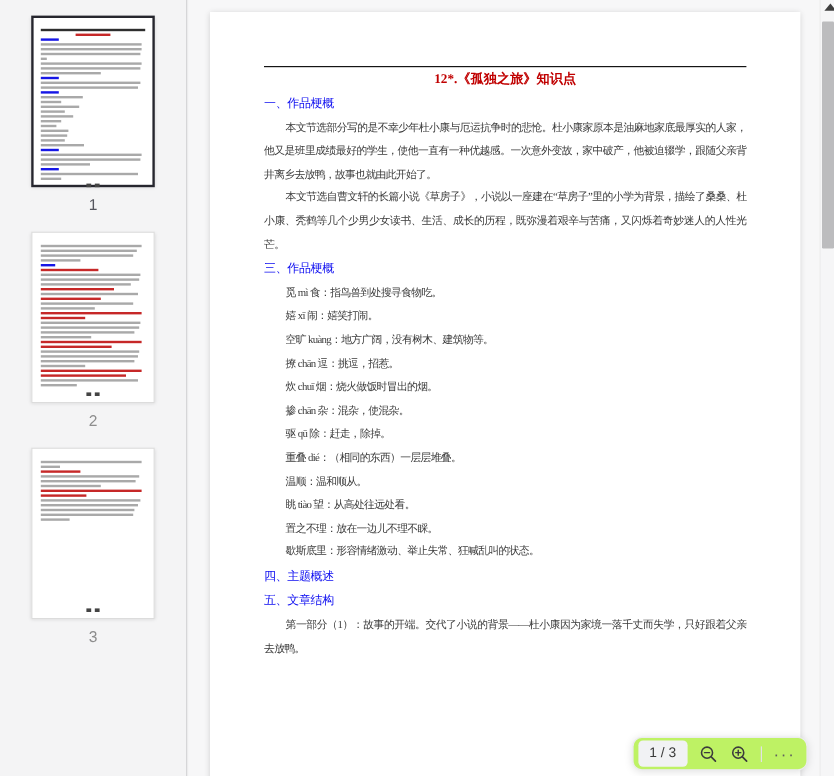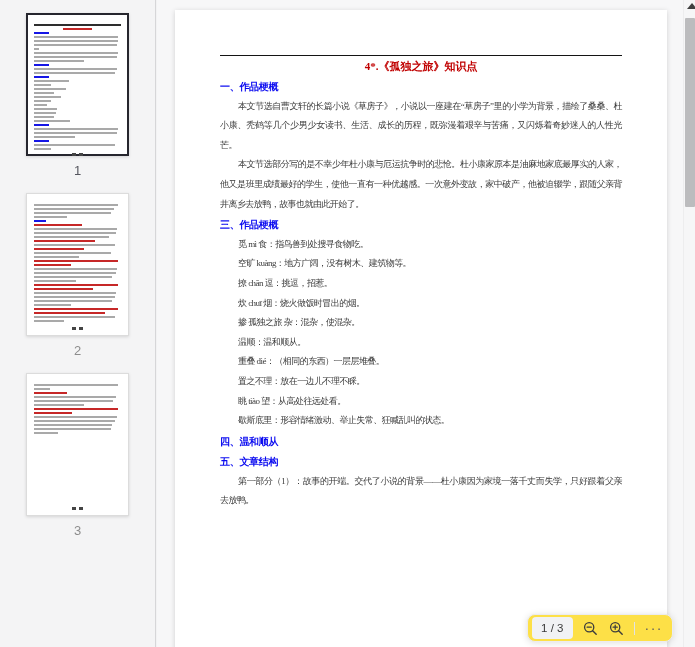--- a/index.html
+++ b/index.html
@@ -42,32 +42,32 @@
     background:#fff; box-shadow:0 1px 5px rgba(0,0,0,.16);
     padding:45px 45px 0;
   }
   .doc { font-family:"Liberation Serif","DejaVu Serif",serif; }
   .rule { border-top:1.6px solid #141414; margin:0; }
   .doc-title {
     color:#c00000; font-weight:bold; font-size:11px; line-height:20px;
     text-align:center; letter-spacing:0;
   }
   .sec-heading {
-    color:#0a0af0; font-weight:bold; font-size:10px; line-height:19.6px;
+    color:#0a0af0; font-weight:normal; font-size:10px; line-height:19.6px;
     letter-spacing:-0.3px; margin-top:1px;
   }
   .para, .entry {
     margin:0; font-size:9px; line-height:19.6px; color:#3a3a3a;
     text-indent:2em; letter-spacing:-0.55px; text-align:justify;
   }
 
   
   .toolbar {
     position:absolute; right:10px; bottom:5px; height:28px;
-    background:#fde047; border:1px solid #ececee; border-radius:8px;
+    background:#bef264; border:1px solid #ececee; border-radius:8px;
     box-shadow:0 1px 7px rgba(0,0,0,.13);
     display:flex; align-items:center; padding:0 8px 0 4px; gap:9px; z-index:5;
   }
   .pg-box {
     background:#f1f2f4; border-radius:4px; height:22px;
     display:flex; align-items:center; padding:0 9px;
     font-size:11.5px; color:#3a3a3a; white-space:nowrap;
   }
   .tb-btn { border:none; background:none; padding:0; width:17px; height:17px;
     display:flex; align-items:center; justify-content:center; cursor:pointer; }
@@ -336,37 +336,39 @@
           <i></i>
         </div>
       </div>
     <div class="thumb-label">3</div>
   </div>
 </aside>
 
 <main class="main">
   <div class="page doc">
     <div class="rule"></div>
-    <div class="doc-title">4*.《孤独之旅》知识点</div>
+    <div class="doc-title">12*.《孤独之旅》知识点</div>
     <div id="doc-sections">
         <div class="sec-heading">一、作品梗概</div>
+        <p class="para">本文节选部分写的是不幸少年杜小康与厄运抗争时的悲怆。杜小康家原本是油麻地家底最厚实的人家，他又是班里成绩最好的学生，使他一直有一种优越感。一次意外变故，家中破产，他被迫辍学，跟随父亲背井离乡去放鸭，故事也就由此开始了。</p>
         <p class="para">本文节选自曹文轩的长篇小说《草房子》，小说以一座建在“草房子”里的小学为背景，描绘了桑桑、杜小康、秃鹤等几个少男少女读书、生活、成长的历程，既弥漫着艰辛与苦痛，又闪烁着奇妙迷人的人性光芒。</p>
-        <p class="para">本文节选部分写的是不幸少年杜小康与厄运抗争时的悲怆。杜小康家原本是油麻地家底最厚实的人家，他又是班里成绩最好的学生，使他一直有一种优越感。一次意外变故，家中破产，他被迫辍学，跟随父亲背井离乡去放鸭，故事也就由此开始了。</p>
         <div class="sec-heading">三、作品梗概</div>
         <p class="entry">觅 mì 食：指鸟兽到处搜寻食物吃。</p>
+        <p class="entry">嬉 xī 闹：嬉笑打闹。</p>
         <p class="entry">空旷 kuàng：地方广阔，没有树木、建筑物等。</p>
         <p class="entry">撩 chān 逗：挑逗，招惹。</p>
         <p class="entry">炊 chuī 烟：烧火做饭时冒出的烟。</p>
-        <p class="entry">掺 孤独之旅 杂：混杂，使混杂。</p>
+        <p class="entry">掺 chān 杂：混杂，使混杂。</p>
+        <p class="entry">驱 qū 除：赶走，除掉。</p>
+        <p class="entry">重叠 dié：（相同的东西）一层层堆叠。</p>
         <p class="entry">温顺：温和顺从。</p>
-        <p class="entry">重叠 dié：（相同的东西）一层层堆叠。</p>
+        <p class="entry">眺 tiào 望：从高处往远处看。</p>
         <p class="entry">置之不理：放在一边儿不理不睬。</p>
-        <p class="entry">眺 tiào 望：从高处往远处看。</p>
         <p class="entry">歇斯底里：形容情绪激动、举止失常、狂喊乱叫的状态。</p>
-        <div class="sec-heading">四、温和顺从</div>
+        <div class="sec-heading">四、主题概述</div>
         <div class="sec-heading">五、文章结构</div>
         <p class="para">第一部分（1）：故事的开端。交代了小说的背景——杜小康因为家境一落千丈而失学，只好跟着父亲去放鸭。</p>
       </div>
   </div>
 
   <div class="toolbar">
     <div class="pg-box">1 / 3</div>
     <button class="tb-btn">
       <svg width="15" height="15" viewBox="0 0 15 15" fill="none">
         <circle cx="6.2" cy="6.2" r="4.6" stroke="#3c3c3c" stroke-width="1.3"></circle>

